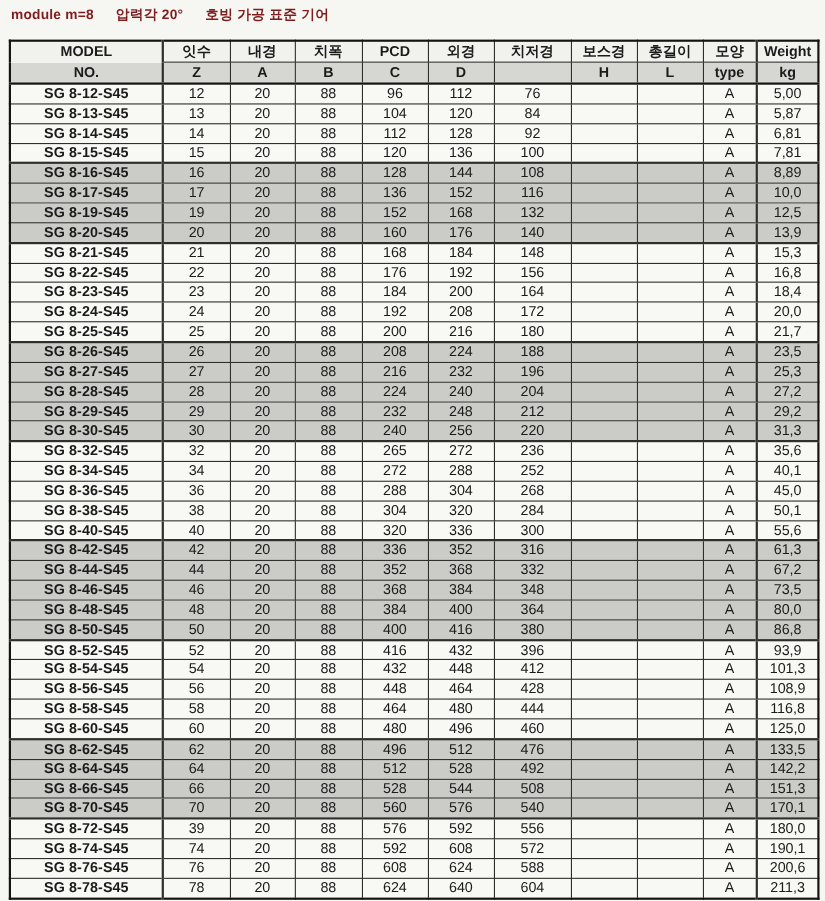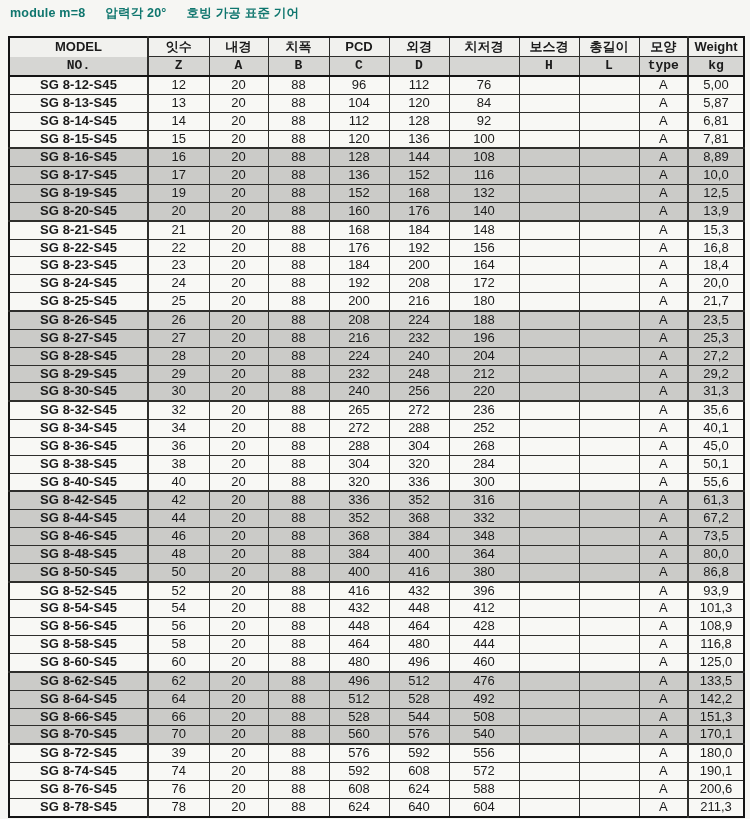--- a/index.html
+++ b/index.html
@@ -6,21 +6,21 @@
   body {
     width:750px; height:819px;
     background:#f6f6f3;
     font-family:"Liberation Sans", sans-serif;
     position:relative;
     overflow:hidden;
     color:#181818;
   }
   .top-note {
     position:absolute; left:10px; top:5px;
-    font-size:12.5px; font-weight:bold; color:#0f766e;
+    font-size:12.5px; font-weight:bold; color:#7f1d1d;
     letter-spacing:0.2px;
   }
   .top-note span { margin-right:20px; }
   table.gear {
     position:absolute; left:8px; top:36px;
     width:735px;
     border-collapse:collapse;
     table-layout:fixed;
     border:2.5px solid #141414;
     background:#f8f8f5;
@@ -29,21 +29,21 @@
     border:1px solid #2e2e2c;
     padding:0;
     text-align:center;
     vertical-align:middle;
     white-space:nowrap;
     overflow:hidden;
     font-size:13px;
     color:#1b1b1b;
   }
   .gear thead th { font-weight:bold; height:18px; line-height:18px; background:#f1f1ee; }
-  .gear thead tr.subrow th { background:#d6d6d3; border-bottom:2.5px solid #141414;font-family:Liberation Mono, monospace; }
+  .gear thead tr.subrow th { background:#d6d6d3; border-bottom:2.5px solid #141414; }
   .gear thead th.nb { border-bottom-style:hidden;text-align:center; }
   .gear thead tr.subrow th.nt { border-top-style:hidden; background:#d6d6d3; }
   .gear tbody td { height:16.85px; line-height:16.85px; }
   .gear tbody tr.shaded td { background:#cbcbc8; }
   .gear tbody tr.gs td { border-top-width:2px; }
   .gear td.model-cell { font-weight:bold; letter-spacing:0.1px; }
   .gear .sl { border-left-width:2px; }
 </style>
 </head>
 <body>

